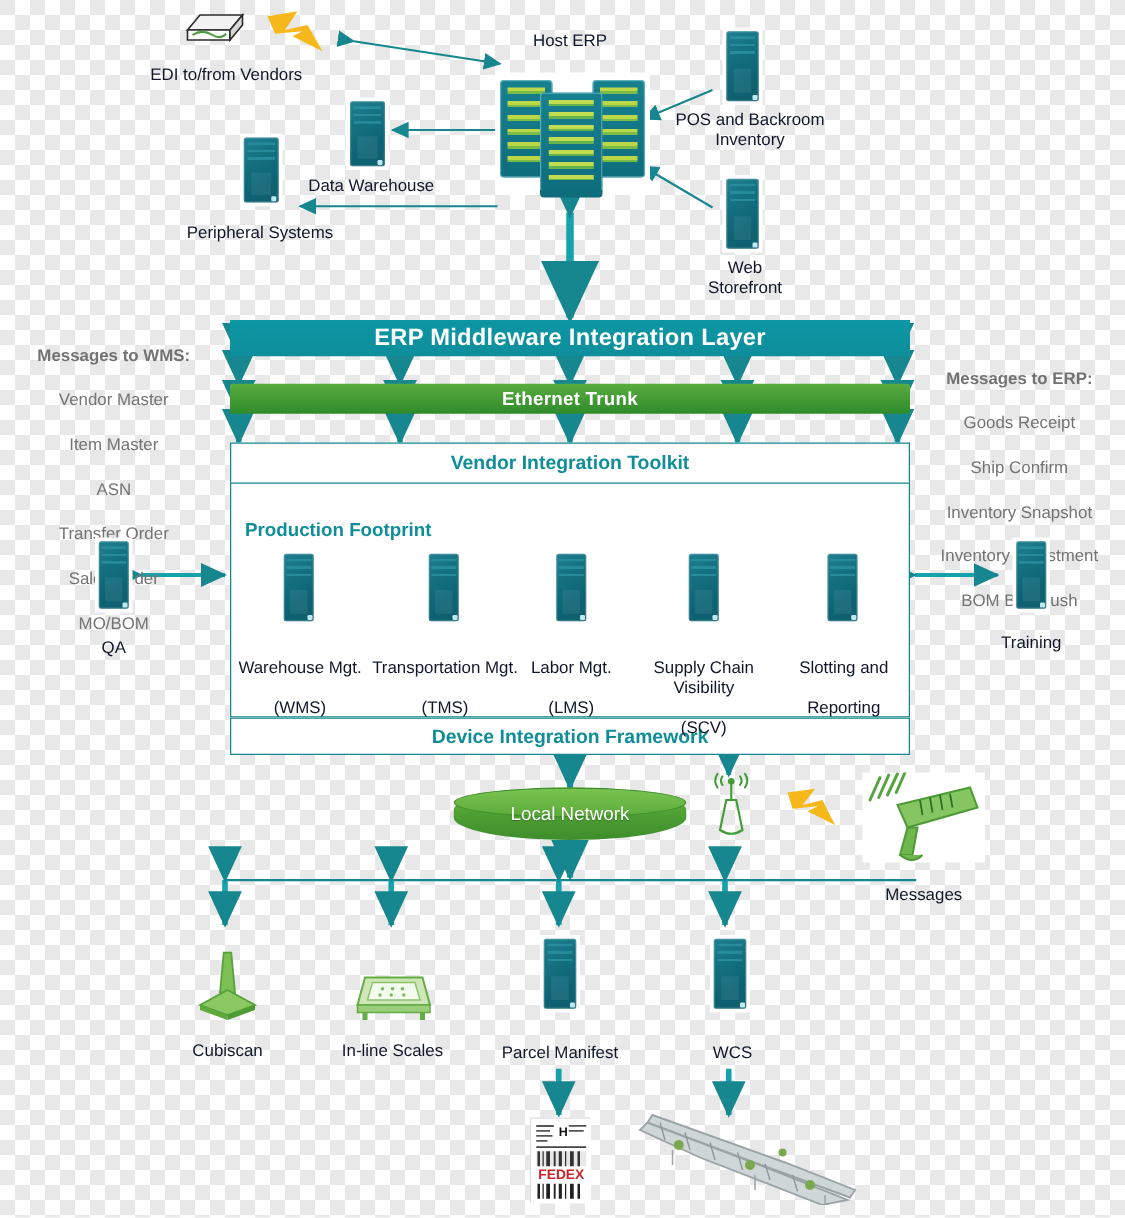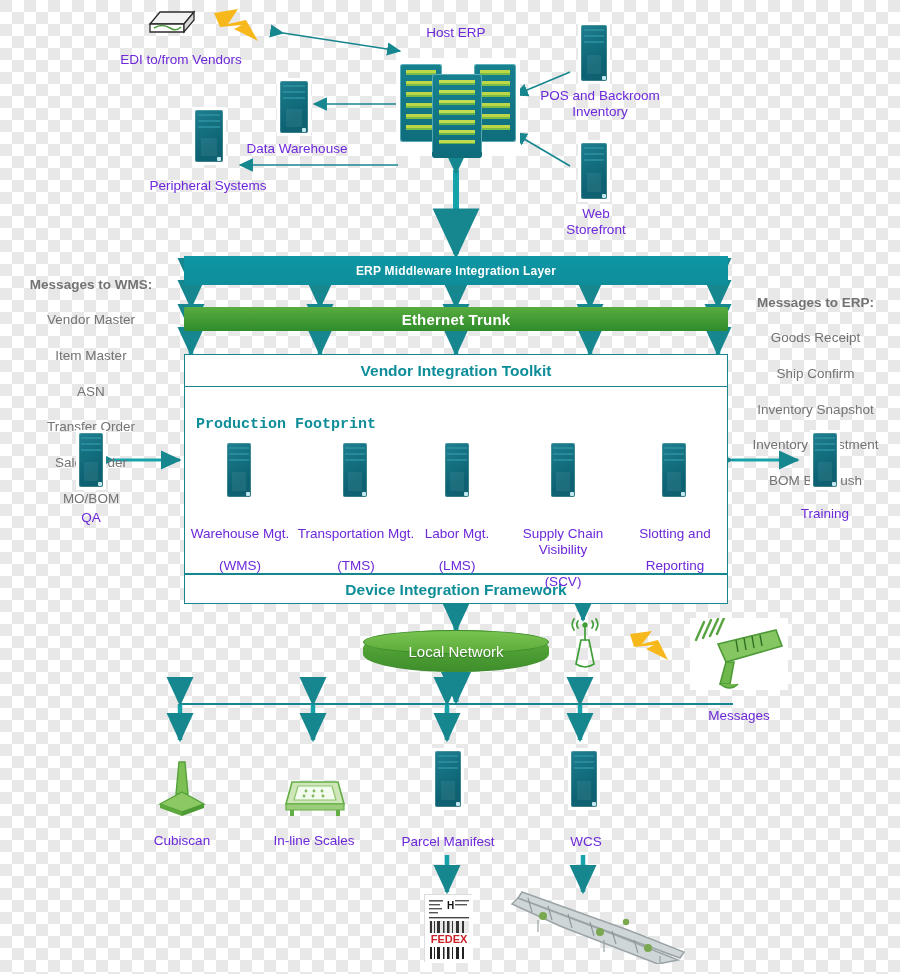--- a/index.html
+++ b/index.html
@@ -9,40 +9,40 @@
     background:
       repeating-conic-gradient(#ffffff 0% 25%, #e8e8e8 0% 50%) 0 0/24px 24px;
     position:relative;
     overflow:hidden;
   }
   .stage{position:absolute;inset:0;}
 
   
   .lbl{
     position:absolute;
-    font-size:13.5px;color:#6d28d9;
+    font-size:13.5px;color:#0f172a;
     text-align:center;line-height:1.18;
     white-space:pre-line;
   }
   .msg{
     position:absolute;
     font-size:13.5px;color:#737373;
     text-align:center;line-height:1.32;
     white-space:pre-line;
   }
   .msg .hd{font-weight:bold;display:block;}
 
   
   .bar{
     position:absolute;display:flex;align-items:center;justify-content:center;
     color:#ffffff;font-weight:bold;letter-spacing:.2px;
   }
   .bar-erp{
     background:linear-gradient(#0d96a4,#0e8e9b);
-    font-size:12px;
+    font-size:19px;
   }
   .bar-eth{
     background:linear-gradient(#59ac3f,#2f8b2b);
     font-size:15px;
     border-radius:2px;
   }
 
   
   .obox{
     position:absolute;
@@ -306,21 +306,21 @@
     <span>Inventory Snapshot</span><br>
     <span>Inventory Adjustment</span><br>
     <span>BOM Backflush</span>
   </div>
 
   <div class="obox" style="left:184px;top:354px;width:544px;height:48px;">
     <div class="obox-title" style="top:7px;">Vendor Integration Toolkit</div>
   </div>
 
   <div class="obox" style="left:184px;top:386px;width:544px;height:188px;"></div>
-  <div class="section-title" style="left:196px;top:416px;font-family:Liberation Mono, monospace;">Production Footprint</div>
+  <div class="section-title" style="left:196px;top:416px;">Production Footprint</div>
 
   <div class="obox" style="left:184px;top:574px;width:544px;height:30px;">
     <div class="obox-title" style="top:6px;">Device Integration Framework</div>
   </div>
 
   <div class="tower" style="left:224px;top:440px;width:30px;height:60px;">
       <i></i>
       <em></em>
     </div>
   <div class="lbl" style="left:187px;top:510px;width:106px;">

